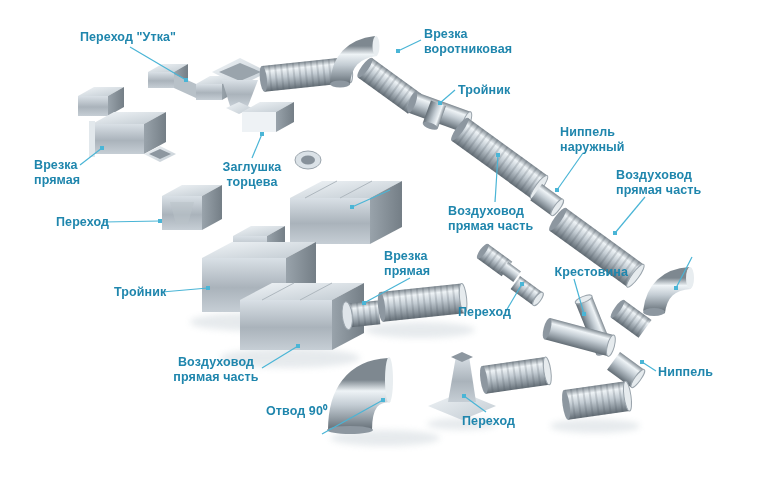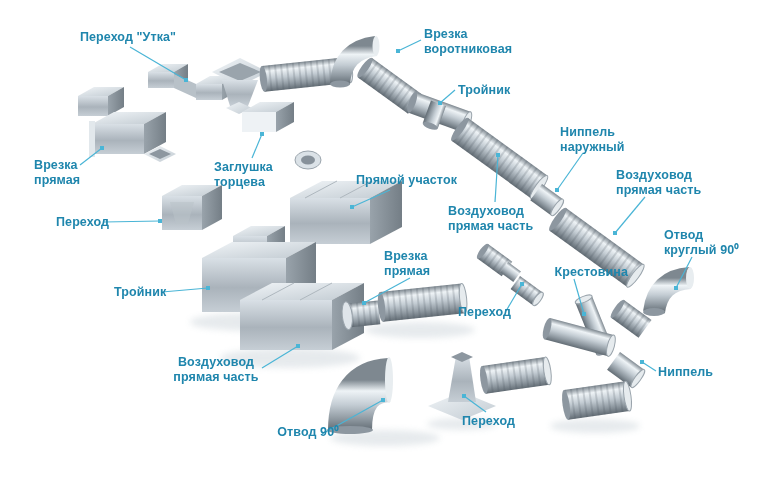--- a/index.html
+++ b/index.html
@@ -317,33 +317,30 @@
 </svg>
 
   <div class="lbl" style="left:70px;  top:30px;  width:116px; text-align:center">Переход "Утка"</div>
   <div class="lbl" style="left:424px; top:27px;  width:104px; text-align:left">Врезка
 воротниковая</div>
   <div class="lbl" style="left:458px; top:83px;  width:70px;  text-align:left">Тройник</div>
   <div class="lbl" style="left:560px; top:125px; width:84px;  text-align:left">Ниппель
 наружный</div>
   <div class="lbl" style="left:616px; top:168px; width:104px; text-align:left">Воздуховод
 прямая часть</div>
-  <div class="lbl" style="left:664px; top:228px; width:104px; text-align:left">Отвод
-круглый 90⁰</div>
   <div class="lbl" style="left:34px;  top:158px; width:64px;  text-align:left">Врезка
 прямая</div>
-  <div class="lbl" style="left:214px; top:160px; width:76px;  ">Заглушка
+  <div class="lbl" style="left:214px; top:160px; width:76px;  text-align:center">Заглушка
 торцева</div>
-  <div class="lbl" style="left:356px; top:173px; width:112px; text-align:left">Прямой участок</div>
   <div class="lbl" style="left:56px;  top:215px; width:60px;  text-align:left">Переход</div>
   <div class="lbl" style="left:448px; top:204px; width:100px; text-align:left">Воздуховод
 прямая часть</div>
   <div class="lbl" style="left:384px; top:249px; width:60px;  text-align:left">Врезка
 прямая</div>
   <div class="lbl" style="left:114px; top:285px; width:60px;  text-align:left">Тройник</div>
   <div class="lbl" style="left:544px; top:265px; width:84px;  text-align:right">Крестовина</div>
   <div class="lbl" style="left:458px; top:305px; width:60px;  text-align:left">Переход</div>
   <div class="lbl" style="left:166px; top:355px; width:100px; text-align:center">Воздуховод
 прямая часть</div>
   <div class="lbl" style="left:658px; top:365px; width:64px;  text-align:left">Ниппель</div>
-  <div class="lbl" style="left:266px; top:425px; width:84px;  text-align:center">Отвод 90⁰</div>
+  <div class="lbl" style="left:266px; top:404px; width:84px;  text-align:left">Отвод 90⁰</div>
   <div class="lbl" style="left:462px; top:414px; width:60px;  text-align:left">Переход</div>
 </div>
 
 </body></html>

